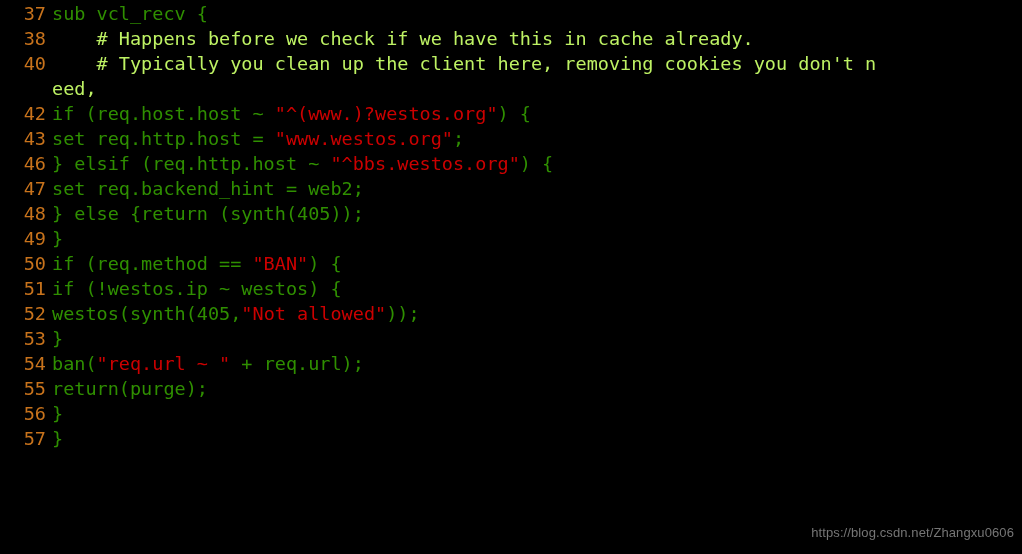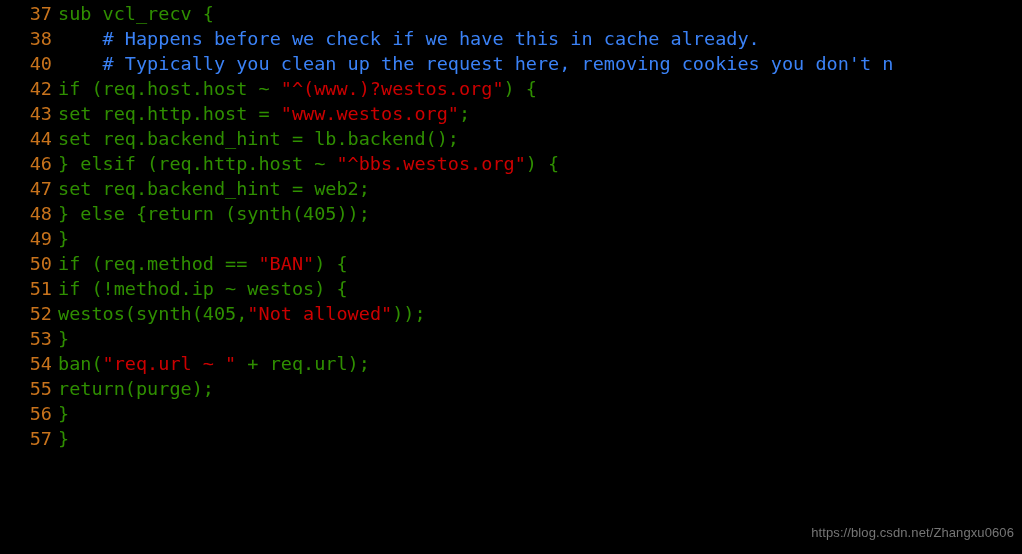--- a/index.html
+++ b/index.html
@@ -15,21 +15,21 @@
   }
   #code-viewer {
     position: relative;
     width: 1022px;
     height: 554px;
     background: #000000;
   }
   .code-lines {
     position: absolute;
     top: 0;
-    left: 16px;
+    left: 10px;
     right: 0;
     padding-top: 1px;
   }
   .code-line {
     display: block;
     height: 25px;
     line-height: 25px;
     font-size: 18.5px;
     letter-spacing: 0px;
     white-space: pre;
@@ -50,51 +50,51 @@
     white-space: pre;
     vertical-align: top;
   }
   .wrap-line .line-number {
     visibility: hidden;
   }
   .wrap-line .line-code {
     padding-left: 6px;
   }
   .tok-code   { color: #2f8f00; }
-  .tok-comment{ color: #3b82f6; text-align: right; }
+  .tok-comment{ color: #bef264; text-align: right; }
   .tok-string { color: #cc0000; }
   .watermark {
     position: absolute;
     right: 8px;
     bottom: 14px;
     color: #8a8a8a;
     font-family: "Liberation Sans", sans-serif;
     font-size: 13px;
     letter-spacing: 0.1px;
     opacity: 0.85;
     white-space: pre;
   }
 </style>
 </head>
 <body>
 
 <div id="code-viewer">
   <div class="code-lines" id="code-lines">
       <div class="code-line"><span class="line-number">37</span><span class="line-code"><span class="tok-code">sub vcl_recv {</span></span></div>
       <div class="code-line"><span class="line-number">38</span><span class="line-code"><span class="tok-code">    </span><span class="tok-comment"># Happens before we check if we have this in cache already.</span></span></div>
-      <div class="code-line"><span class="line-number">40</span><span class="line-code"><span class="tok-code">    </span><span class="tok-comment"># Typically you clean up the request here, removing cookies you don't n</span></span></div>
+      <div class="code-line"><span class="line-number">40</span><span class="line-code"><span class="tok-code">    </span><span class="tok-comment"># Typically you clean up the client here, removing cookies you don't n</span></span></div>
+      <div class="code-line wrap-line"><span class="line-number"></span><span class="line-code"><span class="tok-comment">eed,</span></span></div>
       <div class="code-line"><span class="line-number">42</span><span class="line-code"><span class="tok-code">if (req.host.host ~ </span><span class="tok-string">"^(www.)?westos.org"</span><span class="tok-code">) {</span></span></div>
       <div class="code-line"><span class="line-number">43</span><span class="line-code"><span class="tok-code">set req.http.host = </span><span class="tok-string">"www.westos.org"</span><span class="tok-code">;</span></span></div>
-      <div class="code-line"><span class="line-number">44</span><span class="line-code"><span class="tok-code">set req.backend_hint = lb.backend();</span></span></div>
       <div class="code-line"><span class="line-number">46</span><span class="line-code"><span class="tok-code">} elsif (req.http.host ~ </span><span class="tok-string">"^bbs.westos.org"</span><span class="tok-code">) {</span></span></div>
       <div class="code-line"><span class="line-number">47</span><span class="line-code"><span class="tok-code">set req.backend_hint = web2;</span></span></div>
       <div class="code-line"><span class="line-number">48</span><span class="line-code"><span class="tok-code">} else {return (synth(405));</span></span></div>
       <div class="code-line"><span class="line-number">49</span><span class="line-code"><span class="tok-code">}</span></span></div>
       <div class="code-line"><span class="line-number">50</span><span class="line-code"><span class="tok-code">if (req.method == </span><span class="tok-string">"BAN"</span><span class="tok-code">) {</span></span></div>
-      <div class="code-line"><span class="line-number">51</span><span class="line-code"><span class="tok-code">if (!method.ip ~ westos) {</span></span></div>
+      <div class="code-line"><span class="line-number">51</span><span class="line-code"><span class="tok-code">if (!westos.ip ~ westos) {</span></span></div>
       <div class="code-line"><span class="line-number">52</span><span class="line-code"><span class="tok-code">westos(synth(405,</span><span class="tok-string">"Not allowed"</span><span class="tok-code">));</span></span></div>
       <div class="code-line"><span class="line-number">53</span><span class="line-code"><span class="tok-code">}</span></span></div>
       <div class="code-line"><span class="line-number">54</span><span class="line-code"><span class="tok-code">ban(</span><span class="tok-string">"req.url ~ "</span><span class="tok-code"> + req.url);</span></span></div>
       <div class="code-line"><span class="line-number">55</span><span class="line-code"><span class="tok-code">return(purge);</span></span></div>
       <div class="code-line"><span class="line-number">56</span><span class="line-code"><span class="tok-code">}</span></span></div>
       <div class="code-line"><span class="line-number">57</span><span class="line-code"><span class="tok-code">}</span></span></div>
     </div>
   <div class="watermark">https://blog.csdn.net/Zhangxu0606</div>
 </div>
 

